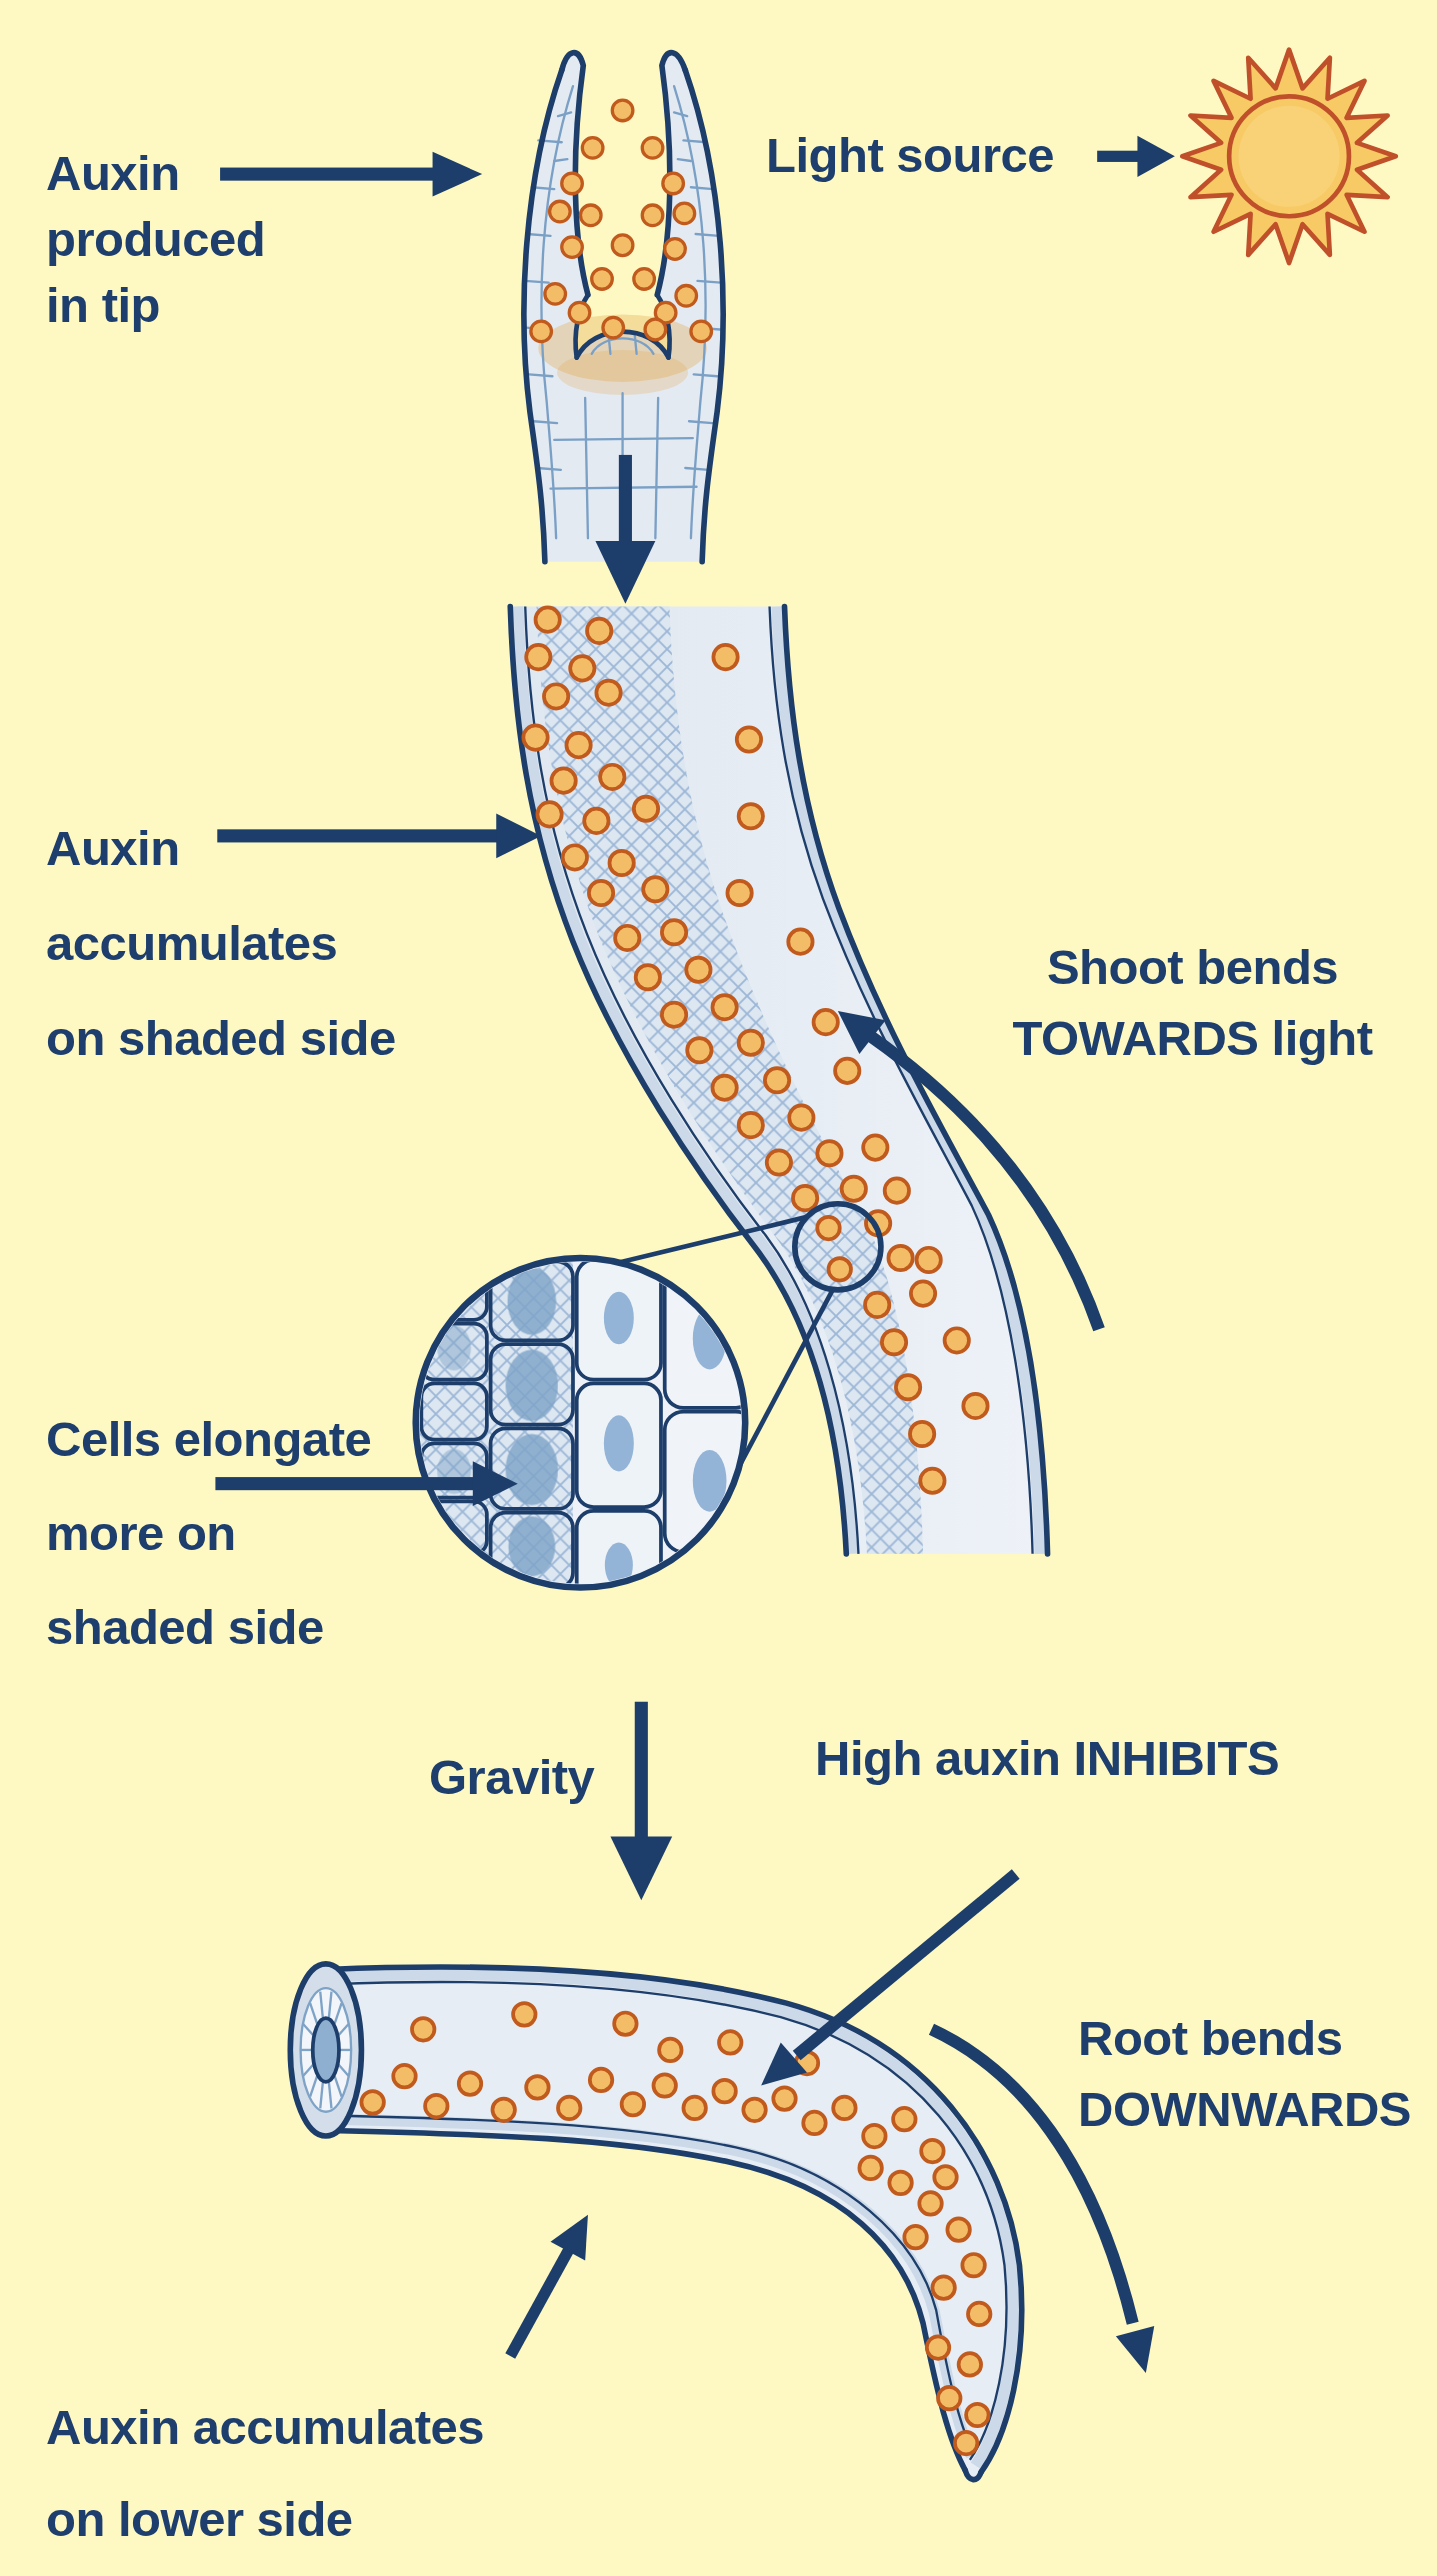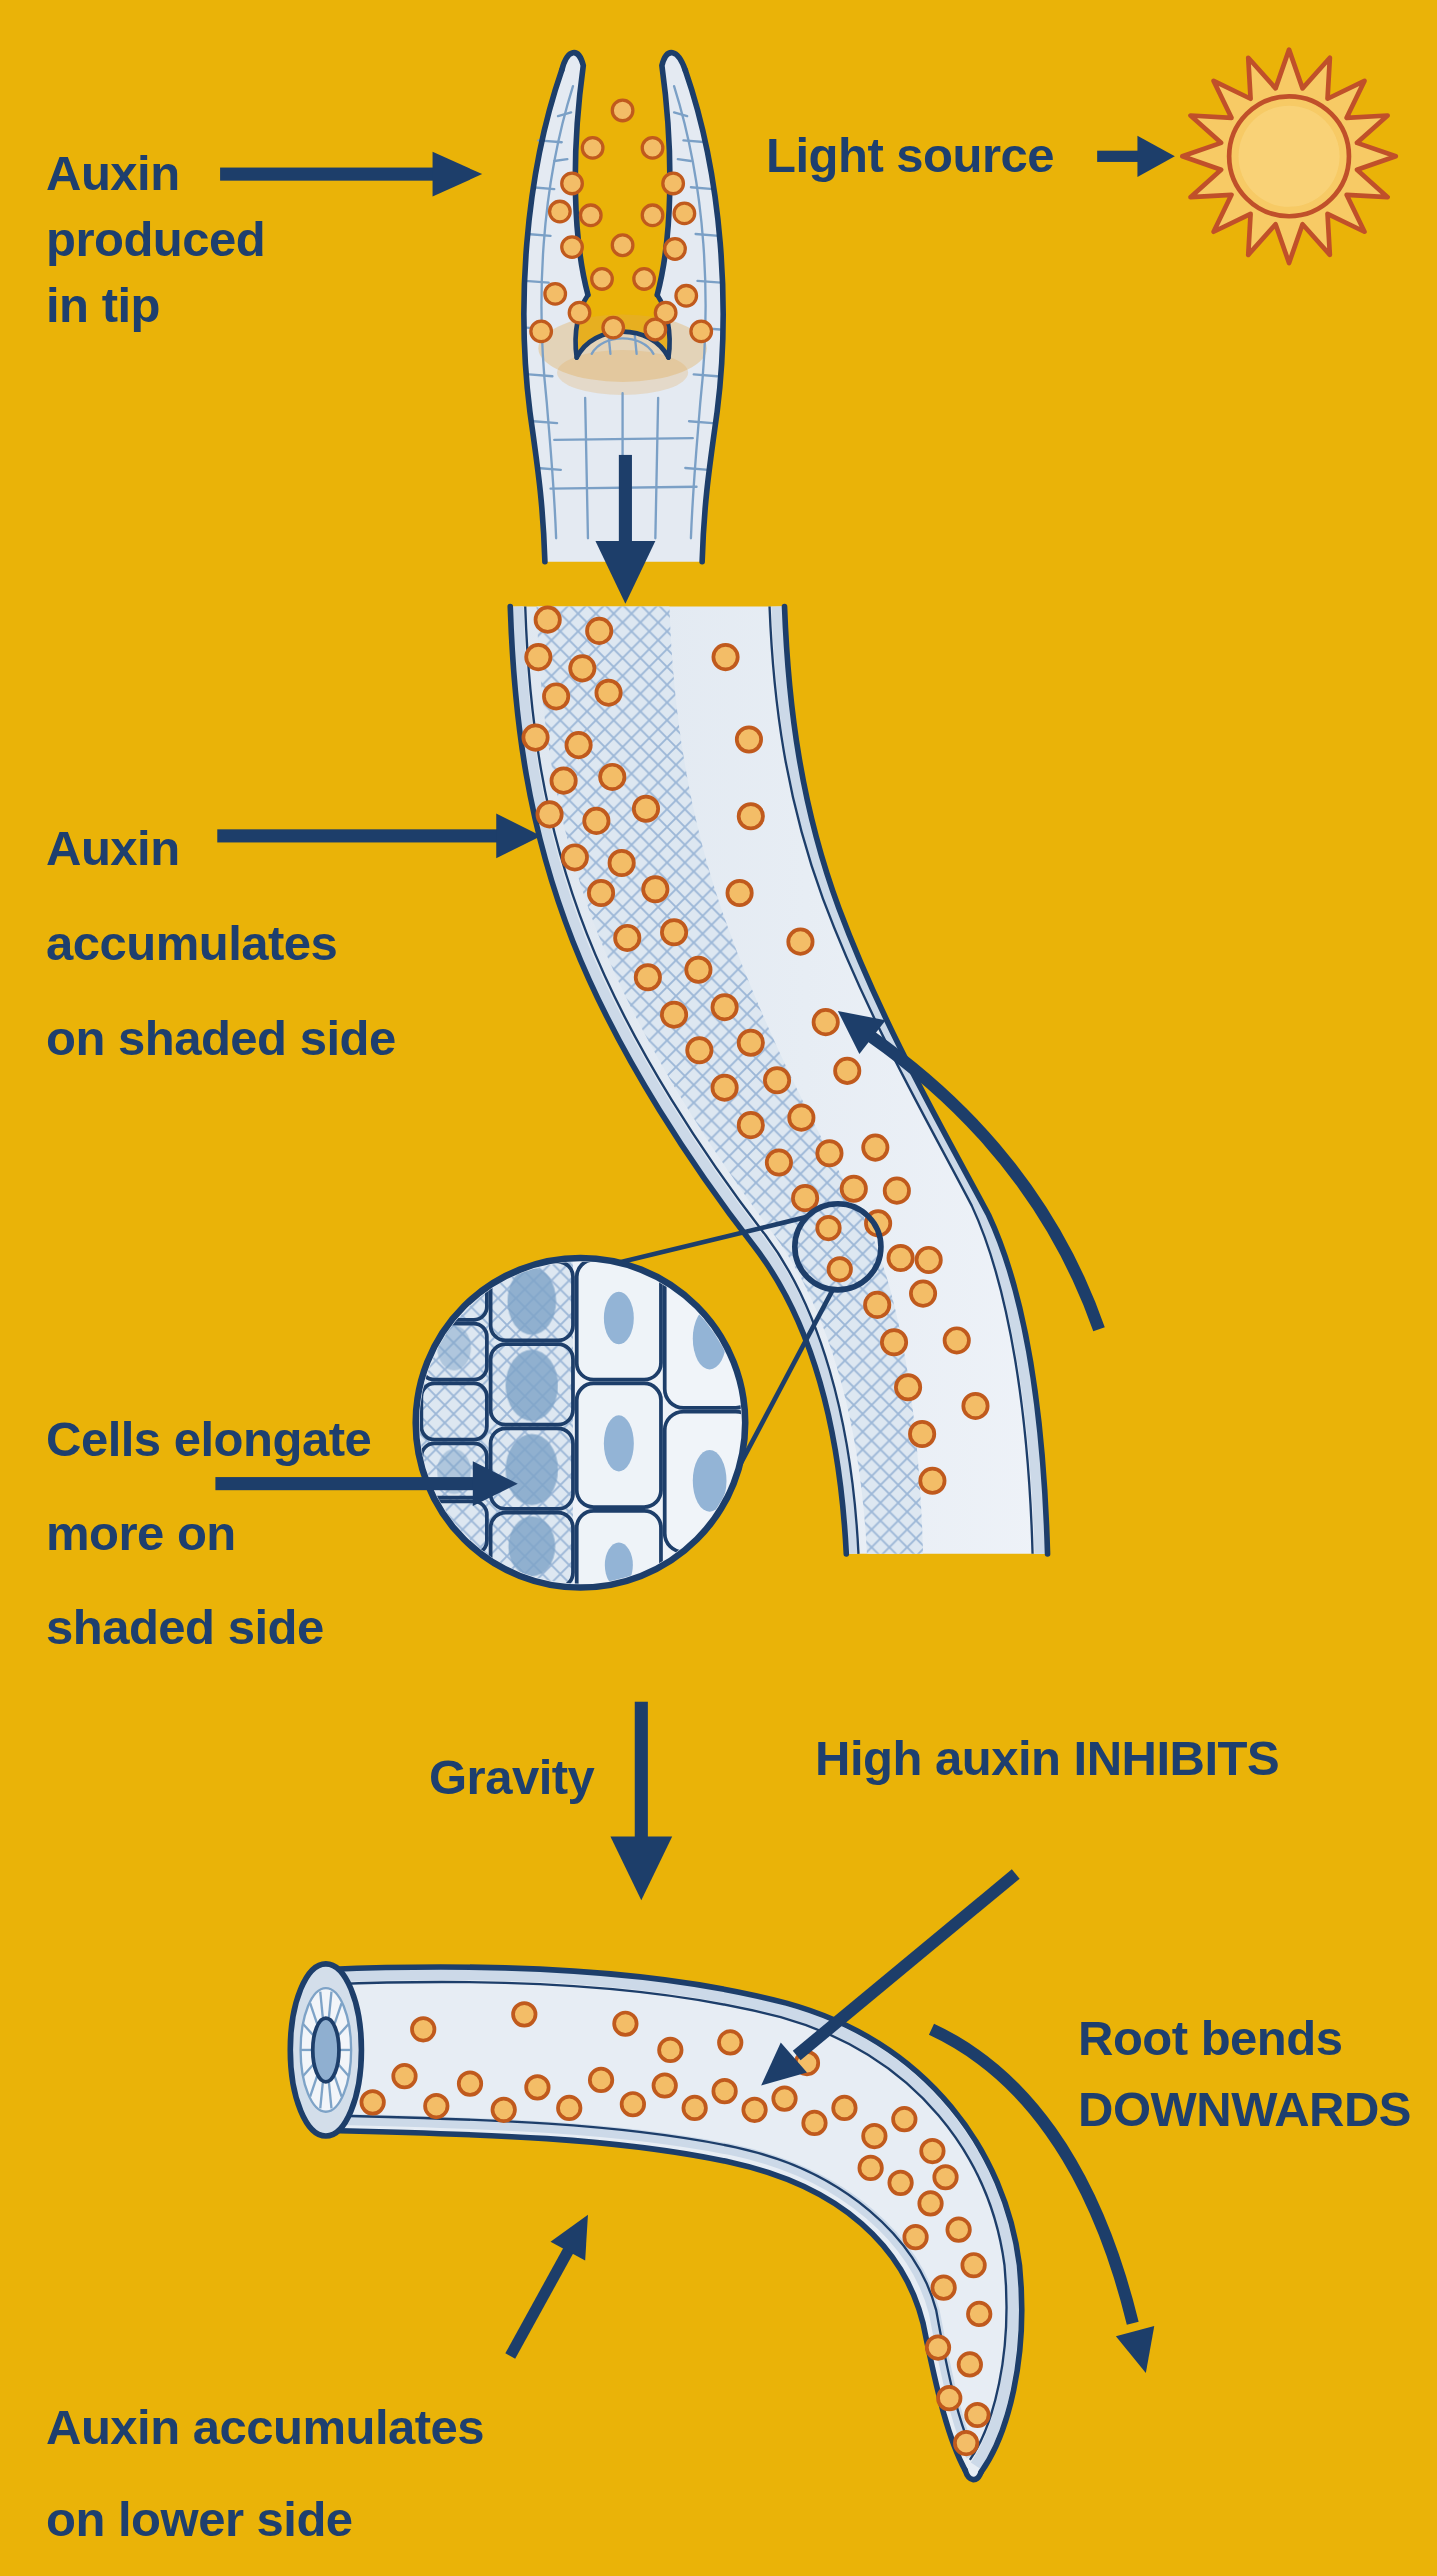--- a/index.html
+++ b/index.html
@@ -1,19 +1,19 @@
 <!DOCTYPE html>
 <html style="font-size:15px"><head>
 <meta charset="utf-8">
 <style>
   html,body{margin:0;padding:0;background:#e8e8e8;}
   .canvas{
     position:relative;
     width:1438px;height:2576px;
-    background:#eab308;
+    background:#fef9c3;
     overflow:hidden;
     font-family:"Liberation Sans", sans-serif;
   }
   svg.art{position:absolute;left:0;top:0;}
   .lbl{
     position:absolute;
     color:#1e3f6e;
     font-weight:700;
     font-size:49px;
     letter-spacing:-0.5px;
@@ -379,20 +379,24 @@
 <div class="lbl" style="left:766px;top:127px;">
   <span class="ln">Light source</span>
 </div>
 
 <div class="lbl" style="left:46px;top:801px;line-height:95px;">
   <span class="ln">Auxin</span>
   <span class="ln">accumulates</span>
   <span class="ln">on shaded side</span>
 </div>
 
+<div class="lbl" style="left:949px;top:932px;width:487px;text-align:center;line-height:71px;">
+  <span class="ln">Shoot bends</span>
+  <span class="ln">TOWARDS light</span>
+</div>
 
 <div class="lbl" style="left:46px;top:1392px;line-height:94px;">
   <span class="ln">Cells elongate</span>
   <span class="ln">more on</span>
   <span class="ln">shaded side</span>
 </div>
 
 <div class="lbl" style="left:429px;top:1749px;">
   <span class="ln">Gravity</span>
 </div>

